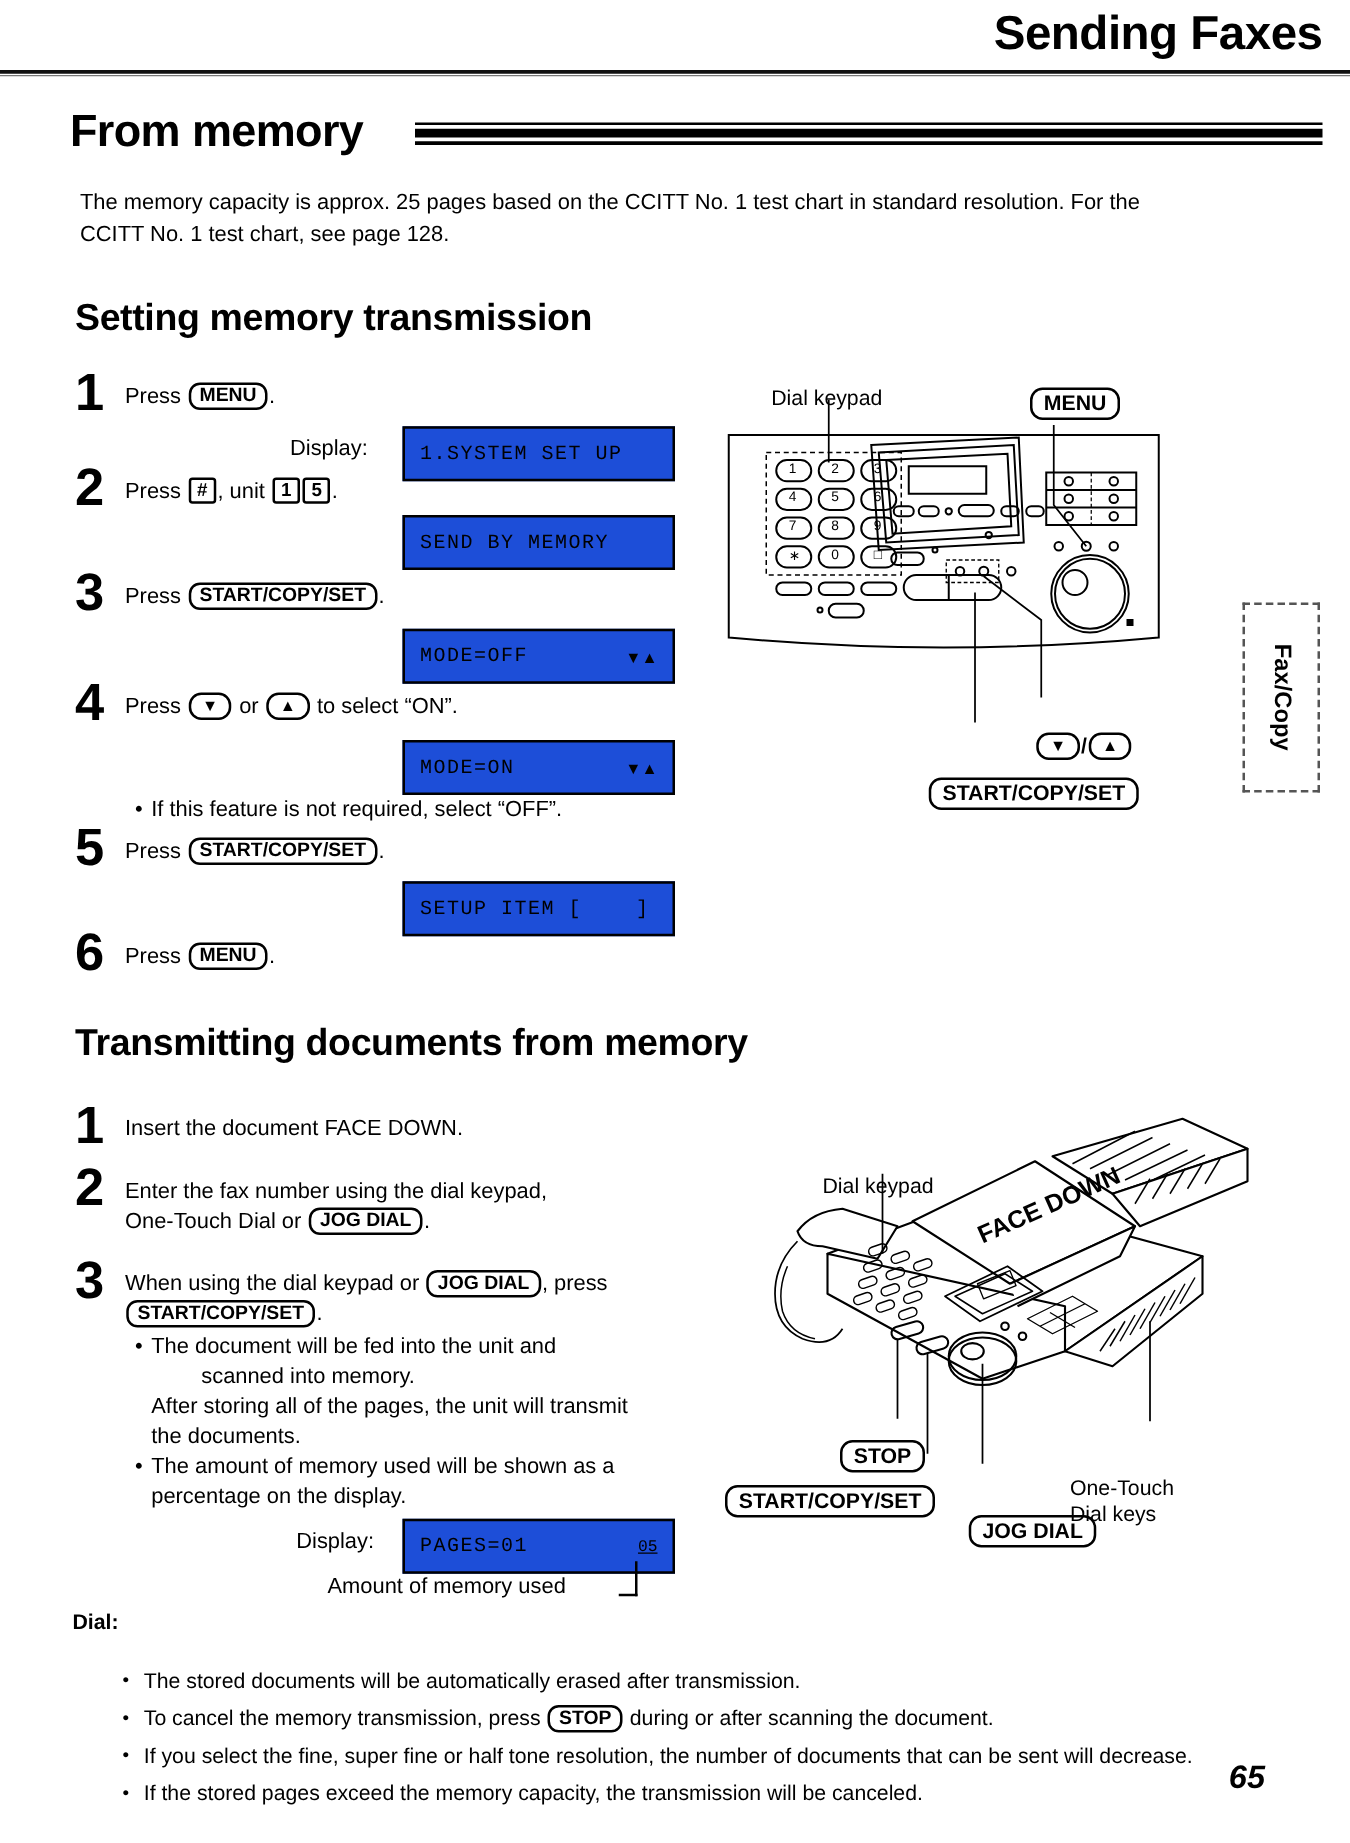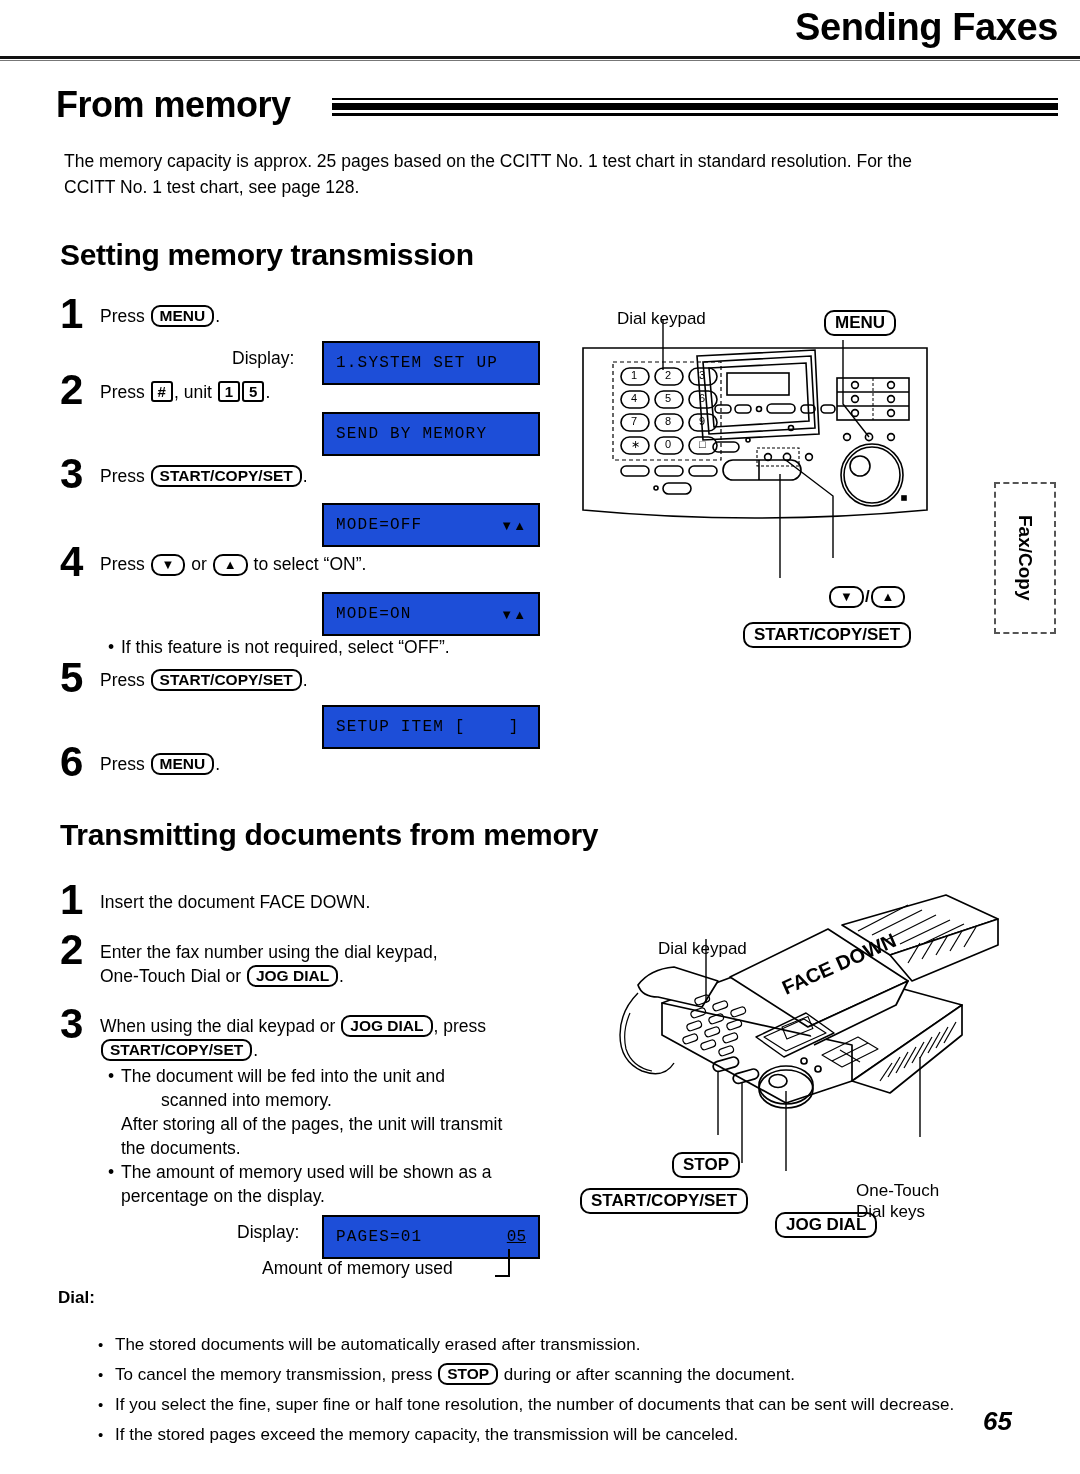--- a/index.html
+++ b/index.html
@@ -349,21 +349,21 @@
   <div class="bullet" style="left:121px; top:1112px;">After storing all of the pages, the unit will transmit</div>
   <div class="bullet" style="left:121px; top:1136px;">the documents.</div>
   <div class="bullet" style="left:108px; top:1160px;">
     <span class="dot">•</span><span>The amount of memory used will be shown as a</span>
   </div>
   <div class="bullet" style="left:121px; top:1184px;">percentage on the display.</div>
 
   <div class="lcd-label" style="left:237px; top:1222px;">Display:</div>
   <div class="lcd" style="left:322px; top:1215px;">
     <span class="txt">PAGES=01</span>
-    <span class="arrows underline-val" style="font-family:'Liberation Mono',monospace; font-size:16px;">05</span>
+    <span class="arrows underline-val" style="font-family:'Liberation Mono',monospace; font-size:13px;">05</span>
   </div>
 
   <div class="leader" style="left:508px; top:1249px; width:2px; height:28px;"></div>
   <div class="leader" style="left:495px; top:1275px; width:15px; height:2px;"></div>
   <div style="position:absolute; left:262px; top:1258px; font-size:17.5px;">Amount of memory used</div>
 
   <div class="illus" style="left:590px; top:885px; width:470px; height:300px;">
     <svg width="470" height="300" viewBox="0 0 470 300">
       <g fill="none" stroke="#000" stroke-width="1.7" stroke-linejoin="round">
 

